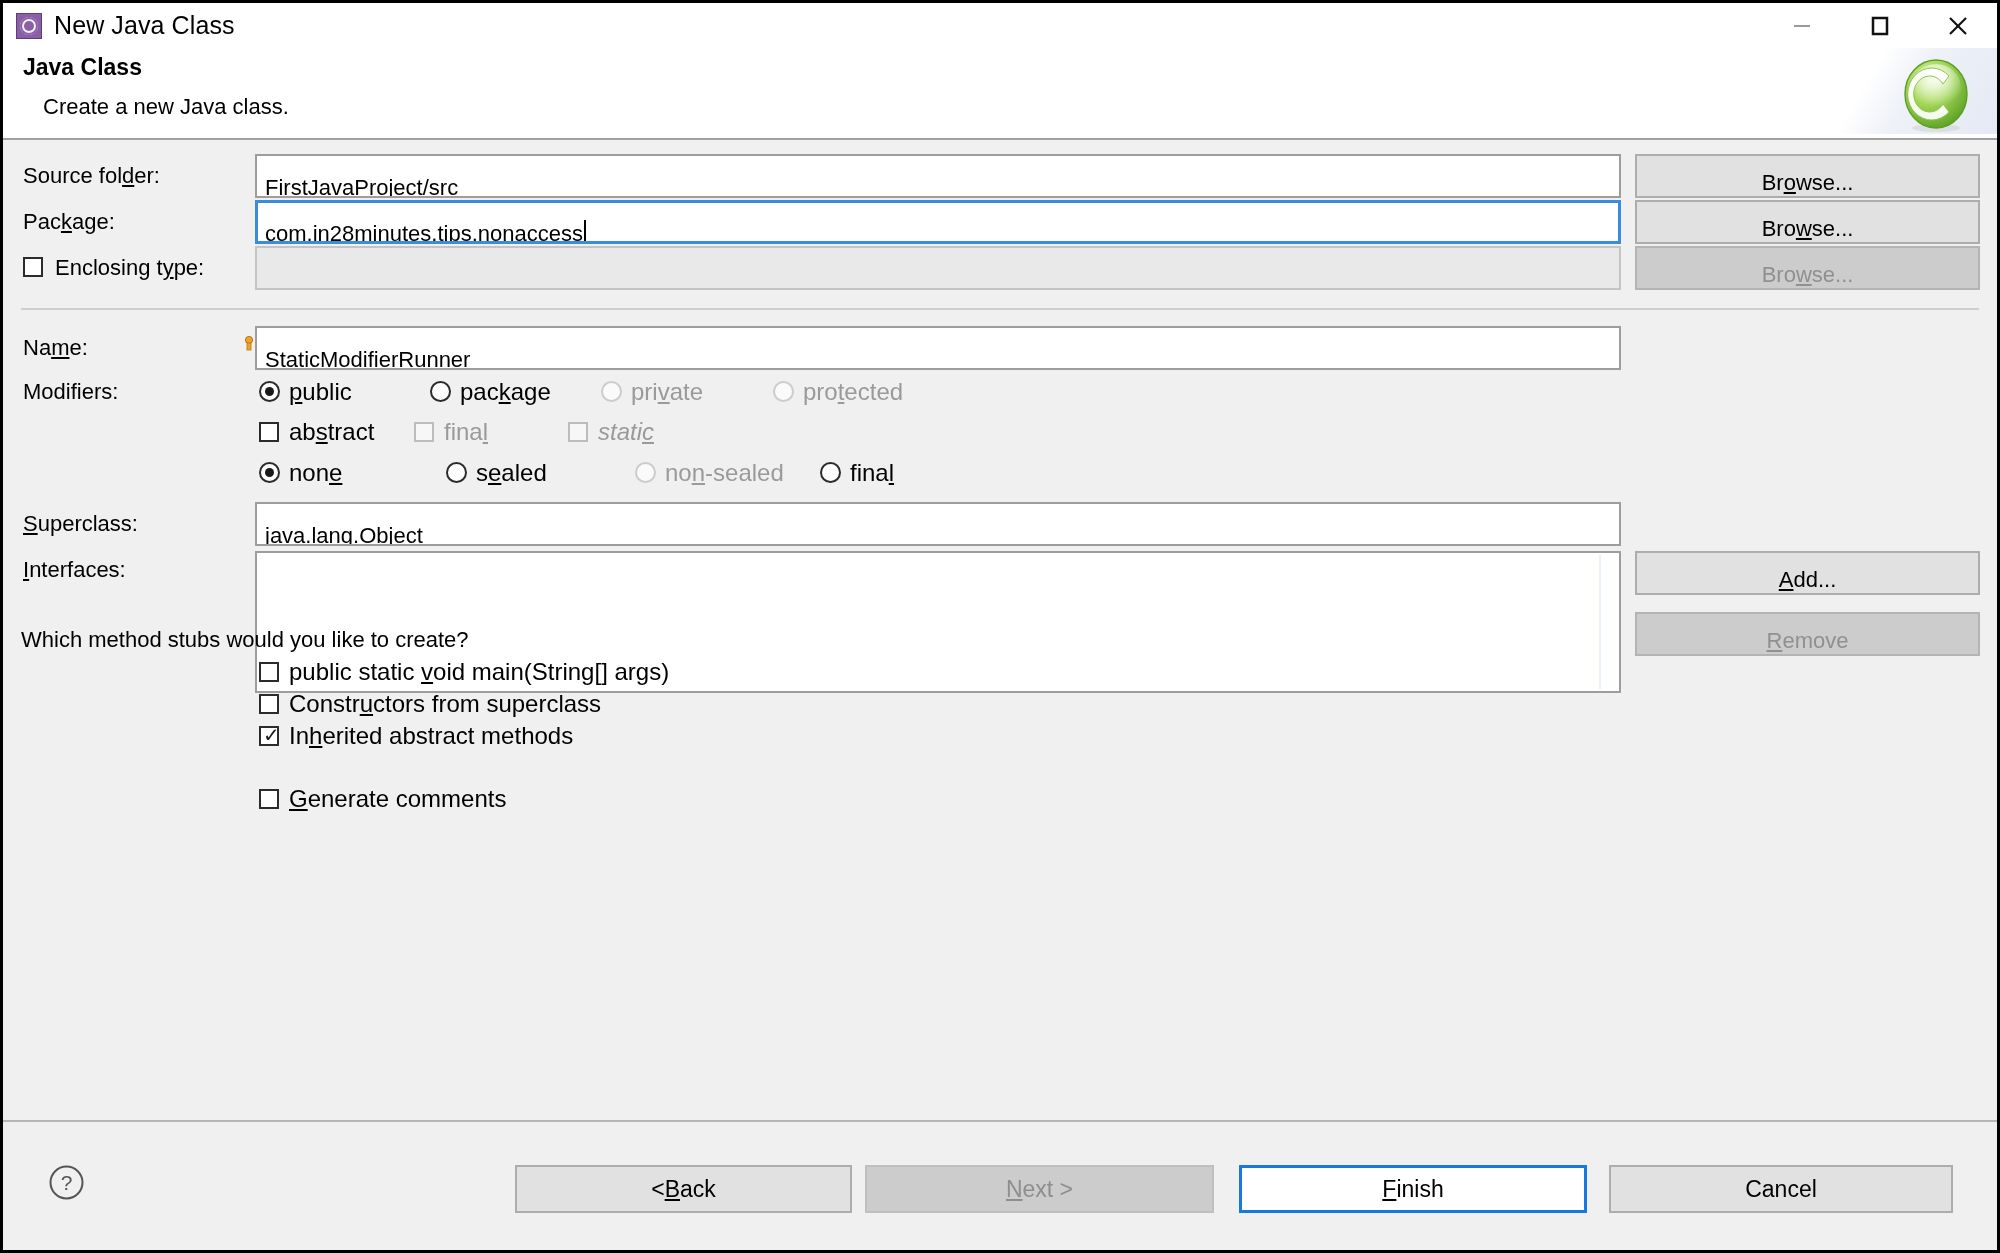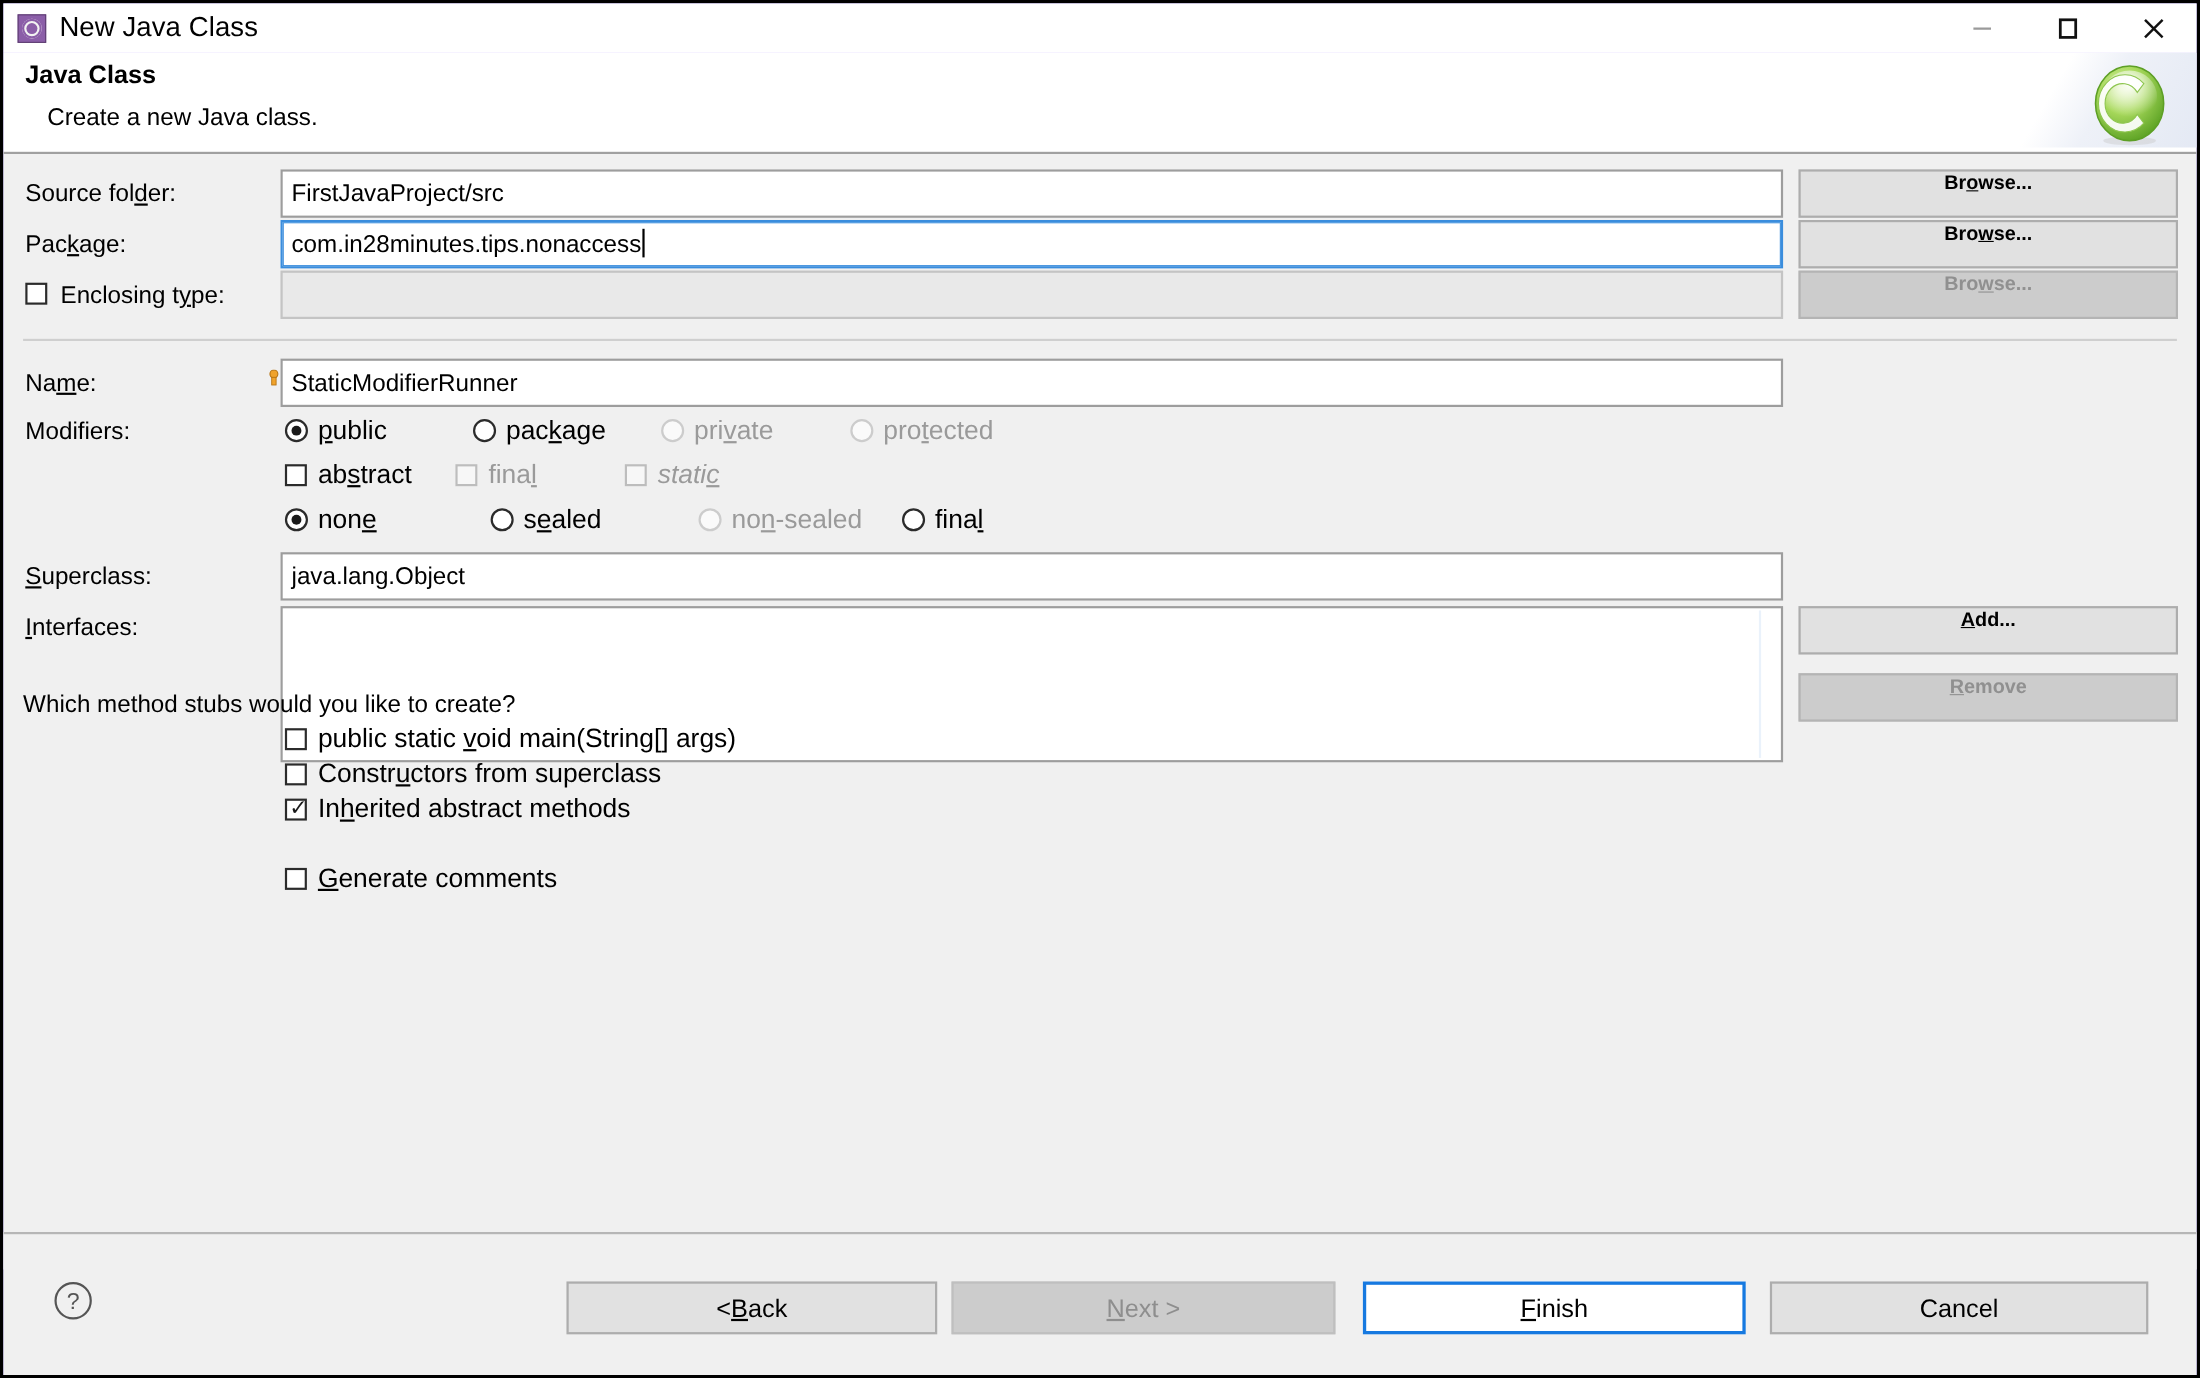--- a/index.html
+++ b/index.html
@@ -146,21 +146,21 @@
     position: absolute;
     left: 252px;
     top: 0;
     width: 1366px;
     height: 44px;
     box-sizing: border-box;
     background: #ffffff;
     border: 2px solid #9d9d9d;
     font-size: 22px;
     color: #000000;
-    padding: 0 8px;
+    padding: 12px 8px;
     line-height: 40px;
     white-space: nowrap;
     overflow: hidden;
   }
   .field.focused {
     border: 2px solid #3a8ddd;
     outline: 1px solid #3a8ddd;
     outline-offset: -3px;
   }
   .field.disabled {
@@ -178,28 +178,27 @@
   }
 
   .btn {
     position: absolute;
     left: 1632px;
     width: 345px;
     height: 44px;
     box-sizing: border-box;
     background: #e1e1e1;
     border: 2px solid #adadad;
-    font-size: 18px;
+    font-size: 22px;
     color: #000000;
     display: flex;
-    align-items: flex-start;
+    align-items: flex-end;
     justify-content: center;
     font-family: "Liberation Sans", sans-serif;
     cursor: default;
-    font-weight: bold;
   }
   .btn.disabled {
     background: #cccccc;
     border-color: #b4b4b4;
     color: #909090;
   }
 
   .divider {
     position: absolute;
     left: 18px;

